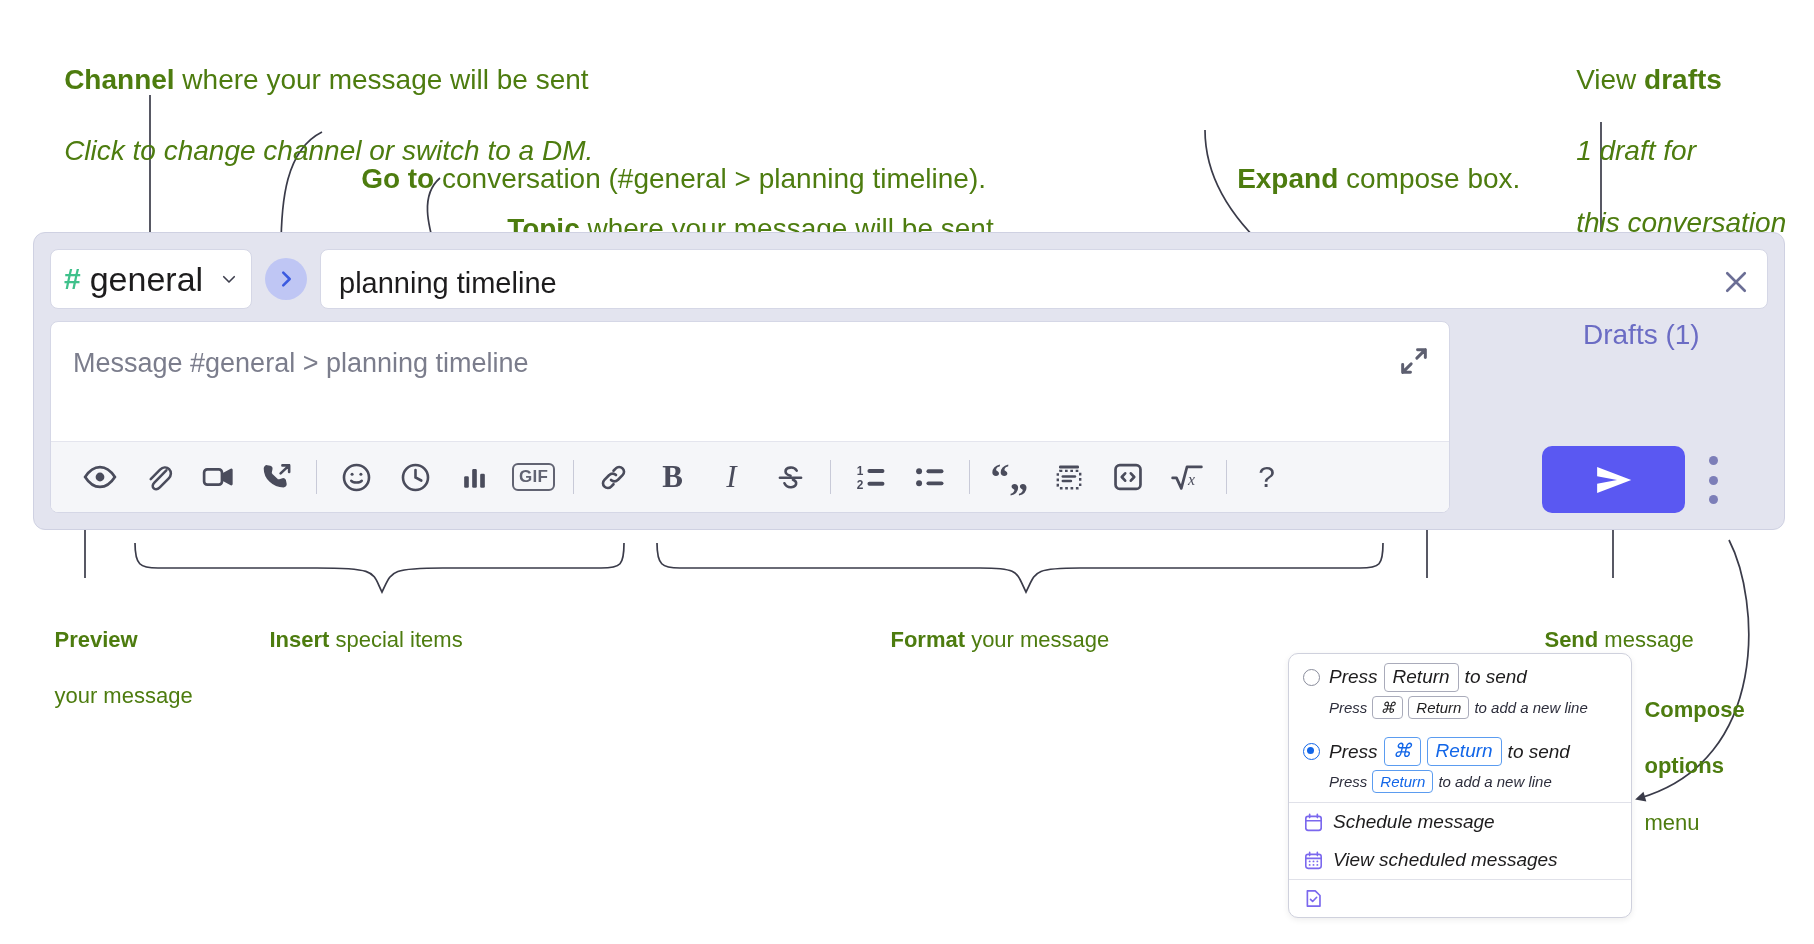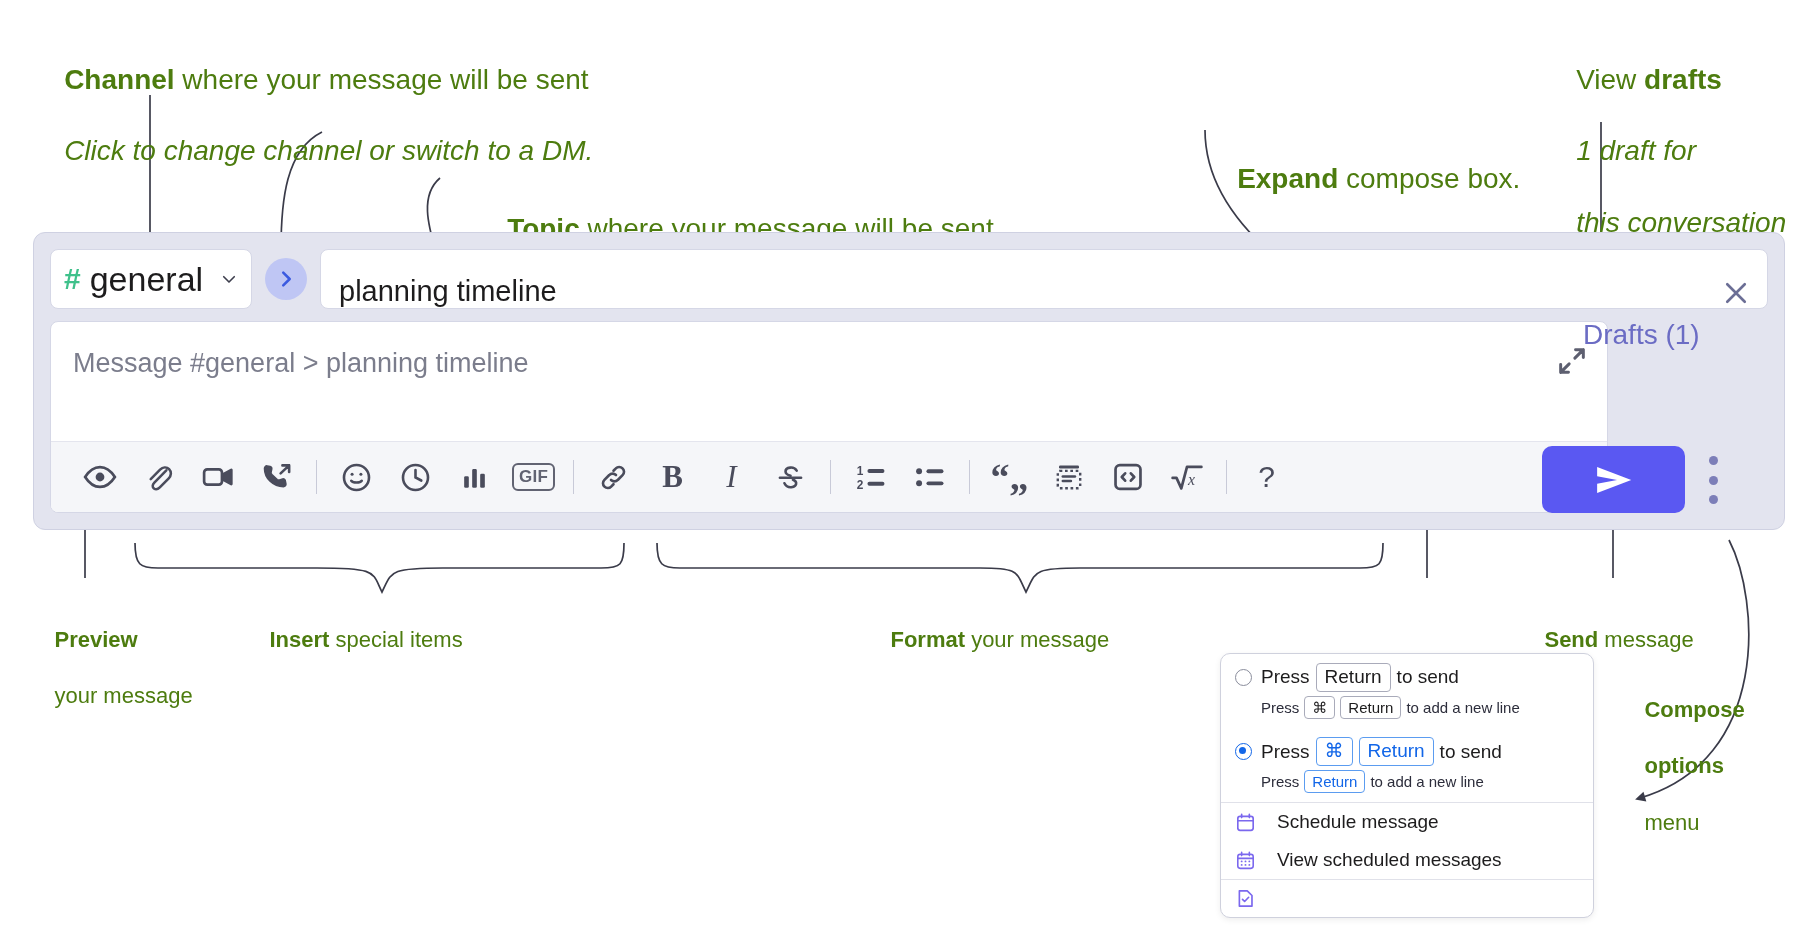--- a/index.html
+++ b/index.html
@@ -45,29 +45,29 @@
   .goto-btn {
     width: 42px; height: 42px; border-radius: 50%;
     background: #bfc6f4; margin: 0 13px;
     display: flex; align-items: center; justify-content: center;
     flex: 0 0 auto;
   }
 
   .topic-field {
     flex: 1; height: 60px; background: #ffffff;
     border: 1px solid #d5d7e6; border-radius: 8px;
-    display: flex; align-items: flex-end; padding: 8px 16px 0 18px;
+    display: flex; align-items: flex-start; padding: 17px 16px 0 18px;
     position: relative;
   }
   .topic-value { font-size: 29px; color: #1d1c1d; }
   .topic-clear { margin-left: auto; width: 30px; height: 30px; display: flex; align-items: center; justify-content: center; }
 
   
   .msg-block {
-    position: absolute; left: 16px; top: 88px; width: 1558px; height: 192px;
+    position: absolute; left: 16px; top: 88px; width: 1400px; height: 192px;
     background: #ffffff; border: 1px solid #d5d7e6; border-radius: 8px;
     overflow: hidden;
   }
   .msg-placeholder {
     position: absolute; left: 22px; top: 26px;
     font-size: 27px; color: #7b7d8c;
   }
   .expand-btn { position: absolute; right: 18px; top: 22px; width: 34px; height: 34px; }
 
   .toolbar {
@@ -96,24 +96,24 @@
     position: absolute; left: 1542px; top: 445px;
     width: 143px; height: 67px; border-radius: 10px;
     background: #5a58f2; display: flex; align-items: center; justify-content: center;
   }
   .kebab { position: absolute; left: 1703px; top: 455px; width: 20px; height: 48px;
            display: flex; flex-direction: column; align-items: center; justify-content: space-between; }
   .kebab span { width: 9px; height: 9px; border-radius: 50%; background: #7c7eb8; display: block; }
 
   
   #compose-menu {
-    position: absolute; left: 1220px; top: 653px; width: 374px;
+    position: absolute; left: 1288px; top: 653px; width: 344px;
     background: #ffffff; border: 1px solid #cfd1dd; border-radius: 10px;
     box-shadow: 0 2px 6px rgba(0,0,0,.07);
-    overflow: hidden; font-size: 0;
+    overflow: hidden; font-size: 0; font-style: italic;
   }
   .radio-row { display: flex; align-items: center; padding: 9px 14px 2px 14px; gap: 9px; }
   .radio {
     width: 17px; height: 17px; border-radius: 50%;
     border: 1.6px solid #8a8d9c; flex: 0 0 auto; position: relative; background: #fff;
   }
   .radio.on { border-color: #1266e8; }
   .radio.on::after {
     content: ''; position: absolute; left: 3px; top: 3px;
     width: 7px; height: 7px; border-radius: 50%; background: #1266e8;
@@ -121,21 +121,21 @@
   .rtxt { font-size: 19px; color: #1d1c1d; display: flex; align-items: center; gap: 6px; }
   .sub-row { display: flex; align-items: center; gap: 6px; padding: 2px 14px 9px 40px; }
   .stxt { font-size: 15px; color: #2c2d3b; display: flex; align-items: center; gap: 5px; }
   .key {
     display: inline-block; border: 1px solid #a9abba; border-radius: 4px;
     padding: 1px 7px; font-size: 15px; color: #1d1c1d; background: #fff; line-height: 1.3;
   }
   .key.big { font-size: 19px; padding: 1px 8px; }
   .key.blue { border-color: #5b9cf0; color: #1266e8; }
   .menu-div { height: 1px; background: #e0e1e9; }
-  .menu-item { display: flex; align-items: center; gap: 21px; padding: 8px 14px; font-size: 19px; color: #1d1c1d; }
+  .menu-item { display: flex; align-items: center; gap: 9px; padding: 8px 14px; font-size: 19px; color: #1d1c1d; }
   .mi-icon { width: 21px; height: 21px; flex: 0 0 auto; }
 </style>
 </head>
 <body>
 
 <div id="root">
 
   <svg id="lines" viewBox="0 0 1814 944">
     <defs>
       <marker id="ah" markerWidth="8" markerHeight="8" refX="4" refY="4" orient="auto">
@@ -166,20 +166,23 @@
 
       <path d="M657,543 C 657,565 662,568 680,568 L980,568 C 1020,568 1016,572 1026,592 C 1036,572 1032,568 1080,568 L1360,568 C 1380,568 1383,565 1383,543"></path>
     </g>
   </svg>
 
   <div class="anno a-lg" style="left:33px; top:26px;">
     <span><b>Channel</b><span> where your message will be sent</span></span><br>
     <i>Click to change channel or switch to a DM.</i>
   </div>
 
+  <div class="anno a-lg" style="left:330px; top:125px;">
+    <b>Go to</b><span> conversation (#general &gt; planning timeline).</span>
+  </div>
 
   <div class="anno a-lg" style="left:476px; top:175px;">
     <b>Topic</b><span> where your message will be sent</span>
   </div>
 
   <div class="anno a-lg" style="left:1206px; top:125px;">
     <b>Expand</b><span> compose box.</span>
   </div>
 
   <div class="anno a-lg" style="left:1545px; top:26px;">

